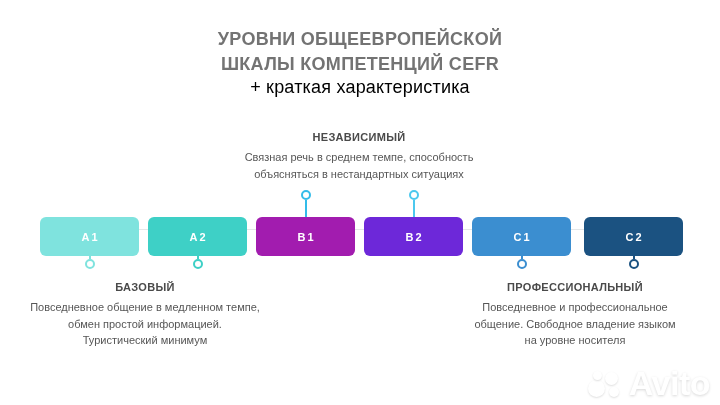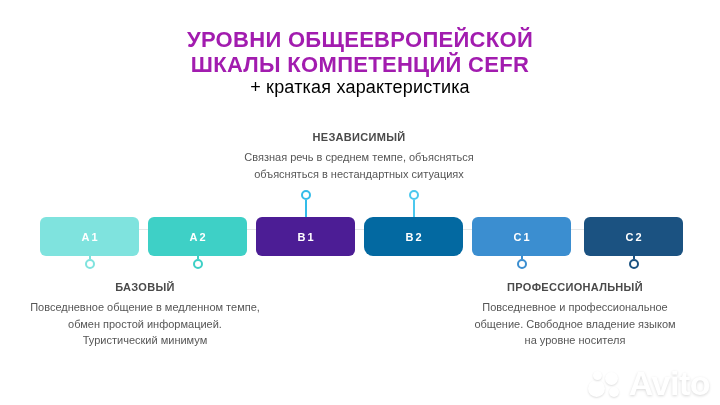--- a/index.html
+++ b/index.html
@@ -3,21 +3,21 @@
 <meta charset="utf-8">
 <style>
   html,body { margin:0; padding:0; }
   .canvas {
     position:relative; width:720px; height:405px; overflow:hidden;
     background:#ffffff;
     font-family:"Liberation Sans", sans-serif;
   }
   
   .header { position:absolute; top:27px; left:0; width:720px; text-align:center; }
-  .title-line { font-size:22px; font-weight:bold; color:#a21caf; line-height:25px; letter-spacing:0.3px; }
+  .title-line { font-size:18px; font-weight:bold; color:#737373; line-height:25px; letter-spacing:0.3px; }
   .subtitle { font-size:18px; color:#000000; letter-spacing:0.2px; }
 
   
   .anno { position:absolute; text-align:center; }
   .anno-independent { top:131px; left:179px; width:360px; }
   .anno-basic { top:281px; left:24px; width:242px; }
   .anno-professional { top:281px; left:454px; width:242px; }
   .anno-heading { font-size:11px; font-weight:bold; color:#4a4a4a; margin-bottom:6px; letter-spacing:0.3px; }
   .anno-line { font-size:11px; color:#565656; line-height:16.5px; }
 
@@ -51,49 +51,49 @@
 <div class="canvas">
 
   <div class="header">
     <div class="title-line">УРОВНИ ОБЩЕЕВРОПЕЙСКОЙ</div>
     <div class="title-line">ШКАЛЫ КОМПЕТЕНЦИЙ CEFR</div>
     <div class="subtitle">+ краткая характеристика</div>
   </div>
 
   <div class="anno anno-independent">
     <div class="anno-heading">НЕЗАВИСИМЫЙ</div>
-    <div class="anno-line">Связная речь в среднем темпе, объясняться</div>
+    <div class="anno-line">Связная речь в среднем темпе, способность</div>
     <div class="anno-line">объясняться в нестандартных ситуациях</div>
   </div>
 
   <div class="track-line"></div>
 
   <div class="level down" style="left:40px">
     <div class="bar" style="background: rgb(127, 227, 222);">
       <span class="bar-label">A1</span>
     </div>
     <div class="stem" style="background: rgb(127, 227, 222);"></div>
     <div class="dot" style="border-color: rgb(127, 227, 222);"></div>
   </div>
   <div class="level down" style="left:148px">
     <div class="bar" style="background: rgb(62, 208, 198);">
       <span class="bar-label">A2</span>
     </div>
     <div class="stem" style="background: rgb(62, 208, 198);"></div>
     <div class="dot" style="border-color: rgb(62, 208, 198);"></div>
   </div>
   <div class="level up" style="left:256px">
-    <div class="bar" style="background: #4c1d95; align-items: center;">
+    <div class="bar" style="background: #a21caf; align-items: center;">
       <span class="bar-label">B1</span>
     </div>
     <div class="stem" style="background: rgb(51, 188, 233);"></div>
     <div class="dot" style="border-color: rgb(51, 188, 233);"></div>
   </div>
   <div class="level up" style="left:364px">
-    <div class="bar" style="background: #0369a1; border-radius: 9px;">
+    <div class="bar" style="background: #6d28d9;">
       <span class="bar-label">B2</span>
     </div>
     <div class="stem" style="background: rgb(76, 200, 238);"></div>
     <div class="dot" style="border-color: rgb(76, 200, 238);"></div>
   </div>
   <div class="level down" style="left:472px">
     <div class="bar" style="background: rgb(59, 142, 208);">
       <span class="bar-label">C1</span>
     </div>
     <div class="stem" style="background: rgb(59, 142, 208);"></div>

